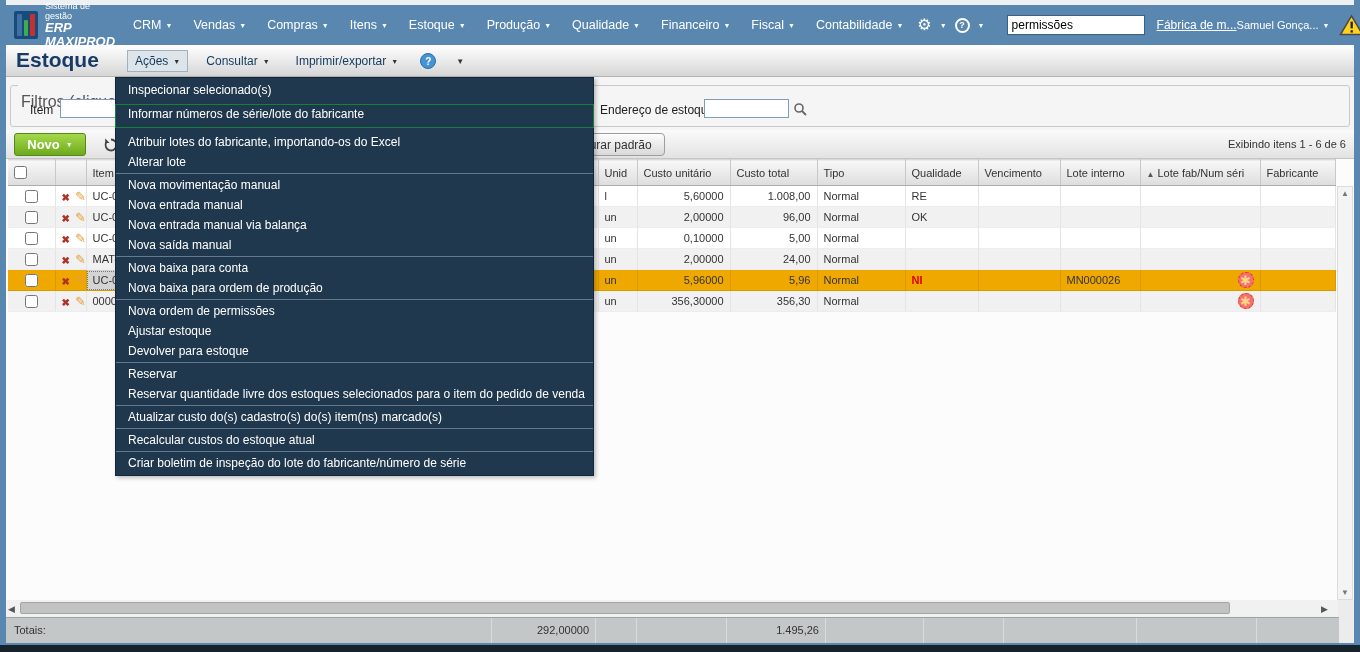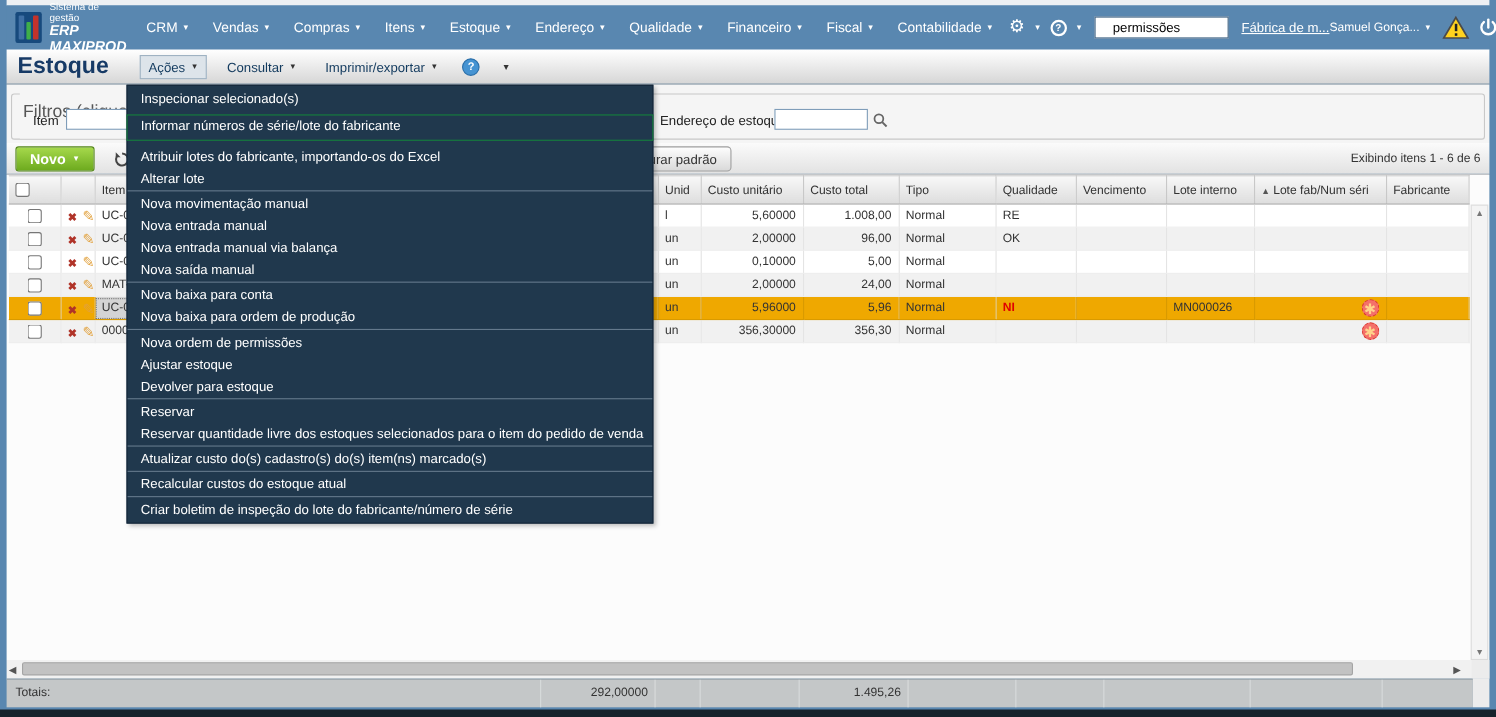--- a/index.html
+++ b/index.html
@@ -20,21 +20,21 @@
   .logo-text .l1 { font-size:9px; line-height:10px; }
   .logo-text .l2 { font-size:13px; font-weight:bold; font-style:italic; line-height:14px; }
   .nav { display:flex; align-items:center; gap:21px; }
   .nav-item { display:flex; align-items:center; gap:4px; font-size:12.5px; cursor:default; white-space:nowrap; }
   .caret { font-size:7px; line-height:7px; color:#fff; }
   .caret.dark { color:#333; }
   .top-icons { display:flex; align-items:center; gap:8px; margin-left:14px; }
   .gear-icon { font-size:16px; line-height:16px; }
   .help-round { display:inline-flex; width:15px; height:15px; border:2px solid #fff; border-radius:50%;
                 align-items:center; justify-content:center; font-size:9px; font-weight:bold; }
-  .top-search { width:122px; height:20px; border:1px solid #3c618l; border:1px solid #3a5f80; font-size:12px; padding:1px 16px; margin-left:10px; }
+  .top-search { width:138px; height:20px; border:1px solid #3c618l; border:1px solid #3a5f80; font-size:12px; padding:1px 4px; margin-left:22px; }
   .spacer { flex:1; }
   .userbox { display:flex; align-items:flex-end; margin:0 10px 0 12px; line-height:14px; }
   .company { font-size:12px; text-decoration:underline; white-space:nowrap; }
   .username { font-size:11px; display:flex; gap:4px; align-items:center; white-space:nowrap; }
   .right-icons { display:flex; align-items:center; gap:8px; }
 
   
   .pagehead { position:absolute; left:6px; right:6px; top:45px; height:32px;
               background:linear-gradient(#ffffff,#d6d6d6); border-bottom:1px solid #b3b3b3; }
   .page-title { position:absolute; left:10px; top:3px; font-size:21px; font-weight:bold; color:#173a66; }
@@ -155,21 +155,21 @@
         </div>
         <div class="nav-item">
           <span>Itens</span>
           <span class="caret">▼</span>
         </div>
         <div class="nav-item">
           <span>Estoque</span>
           <span class="caret">▼</span>
         </div>
         <div class="nav-item">
-          <span>Endereço</span>
+          <span>Produção</span>
           <span class="caret">▼</span>
         </div>
         <div class="nav-item">
           <span>Qualidade</span>
           <span class="caret">▼</span>
         </div>
         <div class="nav-item">
           <span>Financeiro</span>
           <span class="caret">▼</span>
         </div>

